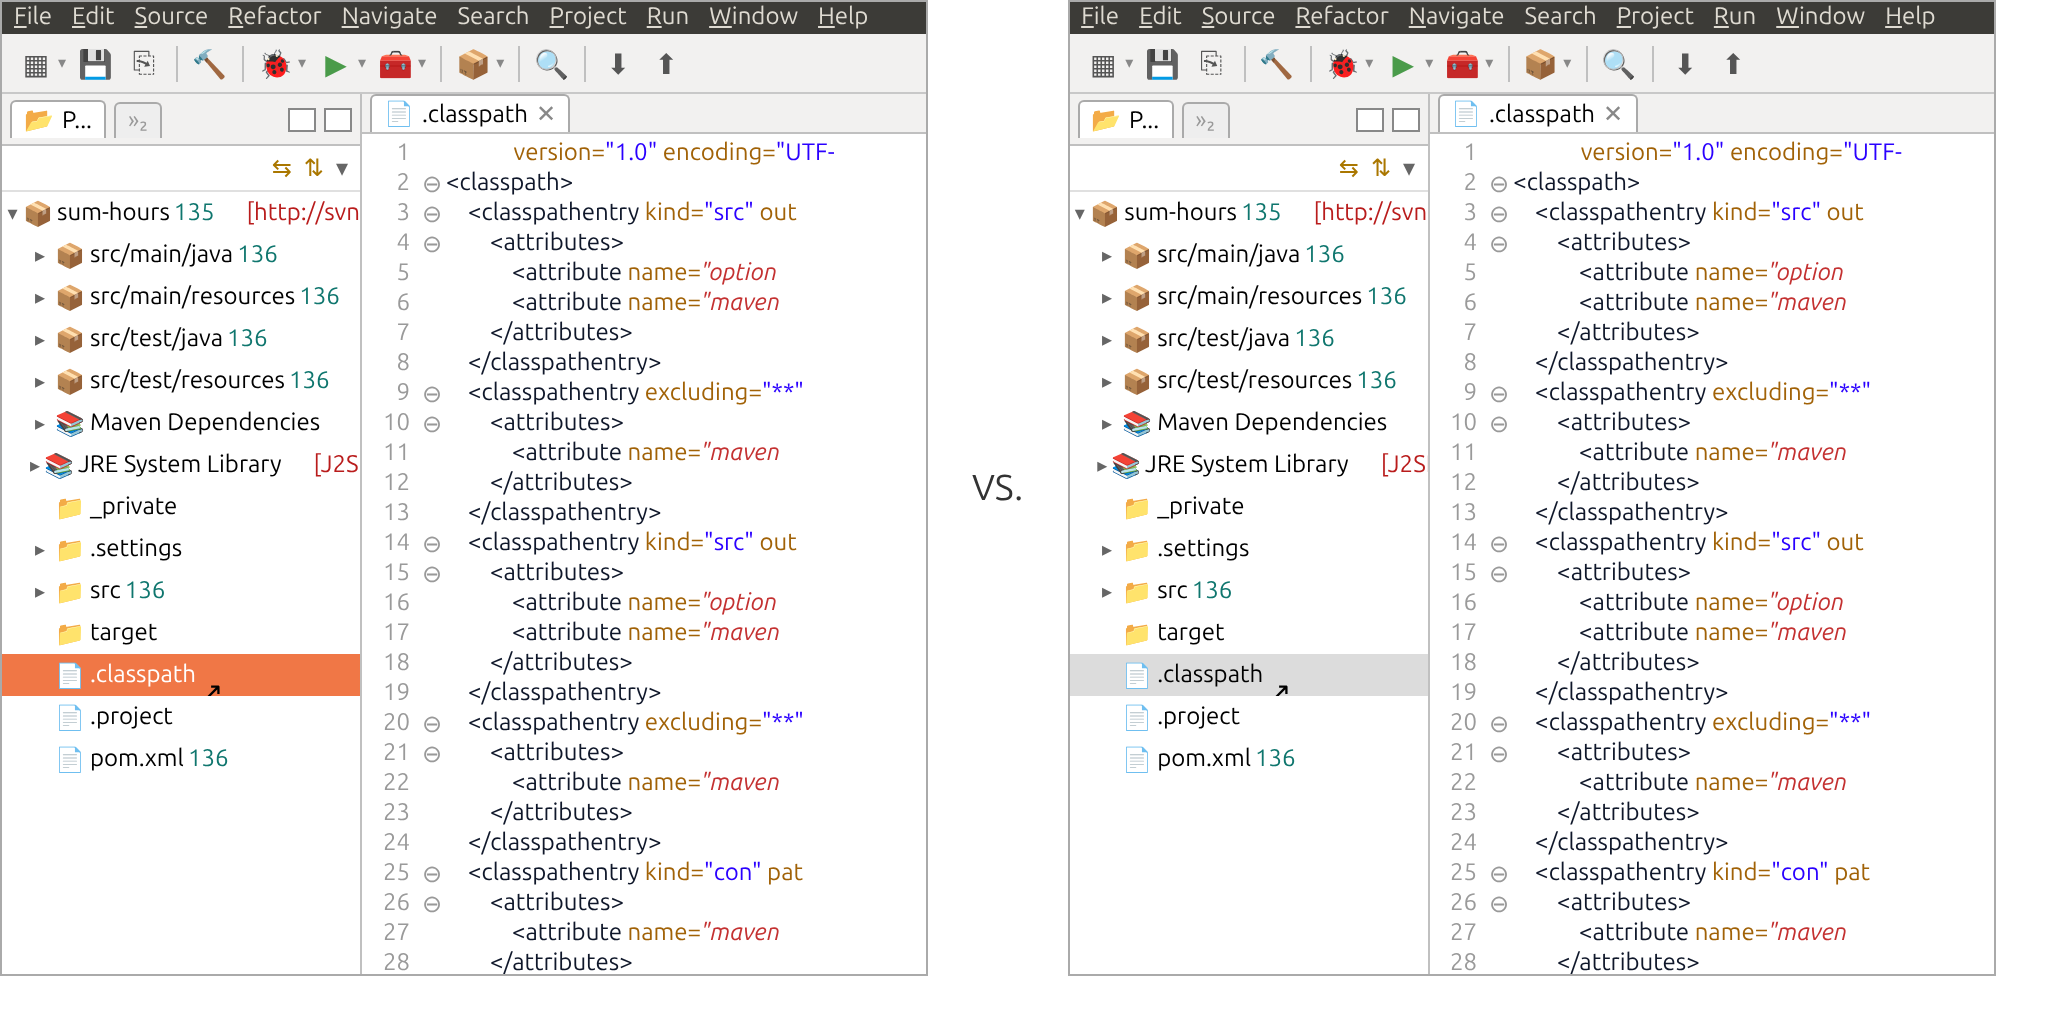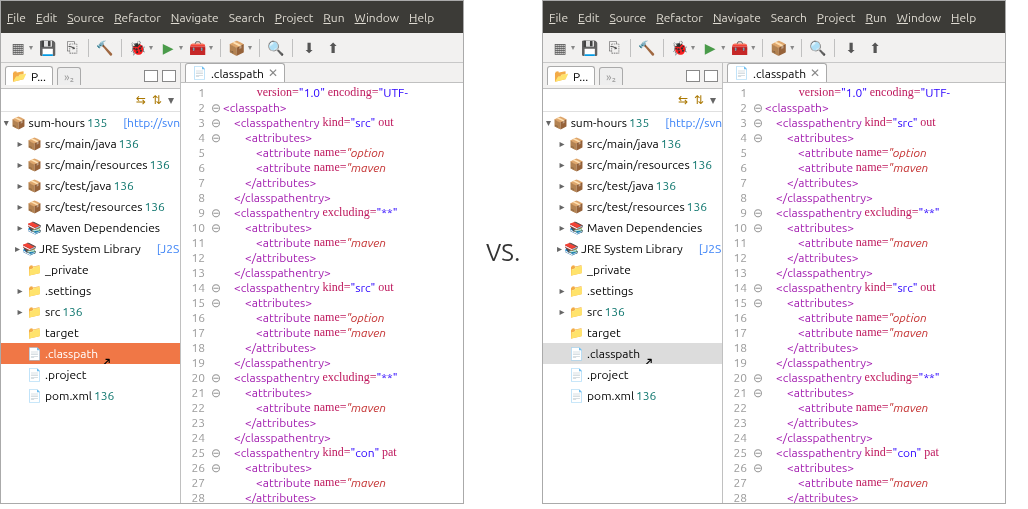--- a/index.html
+++ b/index.html
@@ -1,21 +1,21 @@
 <!DOCTYPE html>
 <html><head>
 <meta charset="utf-8">
 <style>
 * { margin: 0; padding: 0; box-sizing: border-box; font-family: "Ubuntu", "Segoe UI", sans-serif; font-size: 12px; }
 body { display: flex; align-items: center; background: #fff; }
 
 .pane { width: 464px; background: #f2f1f0; border: 1px solid #aaa; }
-.vs-label { flex: 0 0 auto; font-size: 24px; font-weight: 400; color: #333; margin: 0 22px; }
-
-.menubar { display: flex; background: #3c3b37; color: #dfdbd2; padding: 16px 6px; gap: 10px; height: 26px; align-items: center; }
+.vs-label { flex: 0 0 auto; font-size: 18px; font-weight: 400; color: #333; margin: 0 22px; }
+
+.menubar { display: flex; background: #3c3b37; color: #dfdbd2; padding: 1px 6px; gap: 10px; height: 16px; align-items: flex-start; }
 .menubar span { cursor: default; }
 .menubar u { text-decoration: underline; }
 
 .toolbar { display: flex; align-items: center; padding: 4px 6px; gap: 2px; background: #f2f1f0; border-bottom: 1px solid #c8c8c8; height: 30px; }
 .tb-btn { width: 22px; height: 22px; display: flex; align-items: center; justify-content: center; font-size: 14px; color: #555; }
 .tb-sep { width: 1px; height: 18px; background: #c0c0c0; margin: 0 3px; }
 .drop { font-size: 8px; color: #888; margin-left: -2px; margin-right: 2px; }
 .play { color: #4a9b4a; }
 .bug { color: #c43; }
 
@@ -26,34 +26,34 @@
 .nav-tab.faded { color: #999; background: #eee; }
 .nav-min { margin-left: auto; display: flex; gap: 4px; margin-right: 4px; }
 .nav-min span { width: 14px; height: 12px; border: 1px solid #888; background: #fff; }
 .nav-toolbar { display: flex; justify-content: flex-end; gap: 6px; padding: 4px 6px; border-bottom: 1px solid #e0e0e0; color: #a70; }
 .tree { flex: 1; overflow: hidden; font-size: 11px; }
 .tree-row { display: flex; align-items: center; height: 21px; padding-left: 2px; gap: 2px; white-space: nowrap; overflow: hidden; }
 .tree-row .tw { width: 10px; text-align: center; color: #666; font-size: 10px; }
 .tree-row .ico { width: 16px; text-align: center; }
 .tree-row.indent1 { padding-left: 14px; }
 .rev { color: #0f766e; }
-.repo { color: #3b82f6; margin-left: 14px; }
+.repo { color: #b91c1c; margin-left: 14px; }
 .sel-orange { background: #f07746; color: #fff; }
 .sel-gray { background: #dcdcdc; }
 .cursor { position: relative; }
 .cursor::after { content: "↖"; position: absolute; font-size: 14px; color: #000; transform: scaleX(-1); }
 
 .editor-col { flex: 1; display: flex; flex-direction: column; overflow: hidden; }
 .ed-tabs { display: flex; align-items: center; height: 26px; background: #f2f1f0; border-bottom: 1px solid #c0c0c0; padding-left: 4px; }
 .gutter-ln { width: 28px; text-align: right; padding-right: 4px; color: #9a9a9a; }
 .gutter-fold { width: 14px; text-align: center; color: #999; }
 .code-line { display: flex; align-items: center; height: 15px; font-family: "Monospace", monospace; font-size: 11.5px; white-space: pre; overflow: hidden; }
 .code-lines { padding-top: 2px; background: #fff; }
-.tag { color: #a21caf; }
-.attrn { color: #be185d; font-family: Liberation Serif, serif; }
+.tag { color: #0f172a; }
+.attrn { color: #a16207; }
 .attrv-blue { color: #2a00ff; }
 .attrv-red { color: #c43131; font-style: italic; }
 .pi { color: #3f7f7f; margin-top: 32px; }
 .ico-x { color: #666; }
 </style>
 </head>
 <body>
 
 <div class="pane" id="pane-left">
   <div class="menubar">

